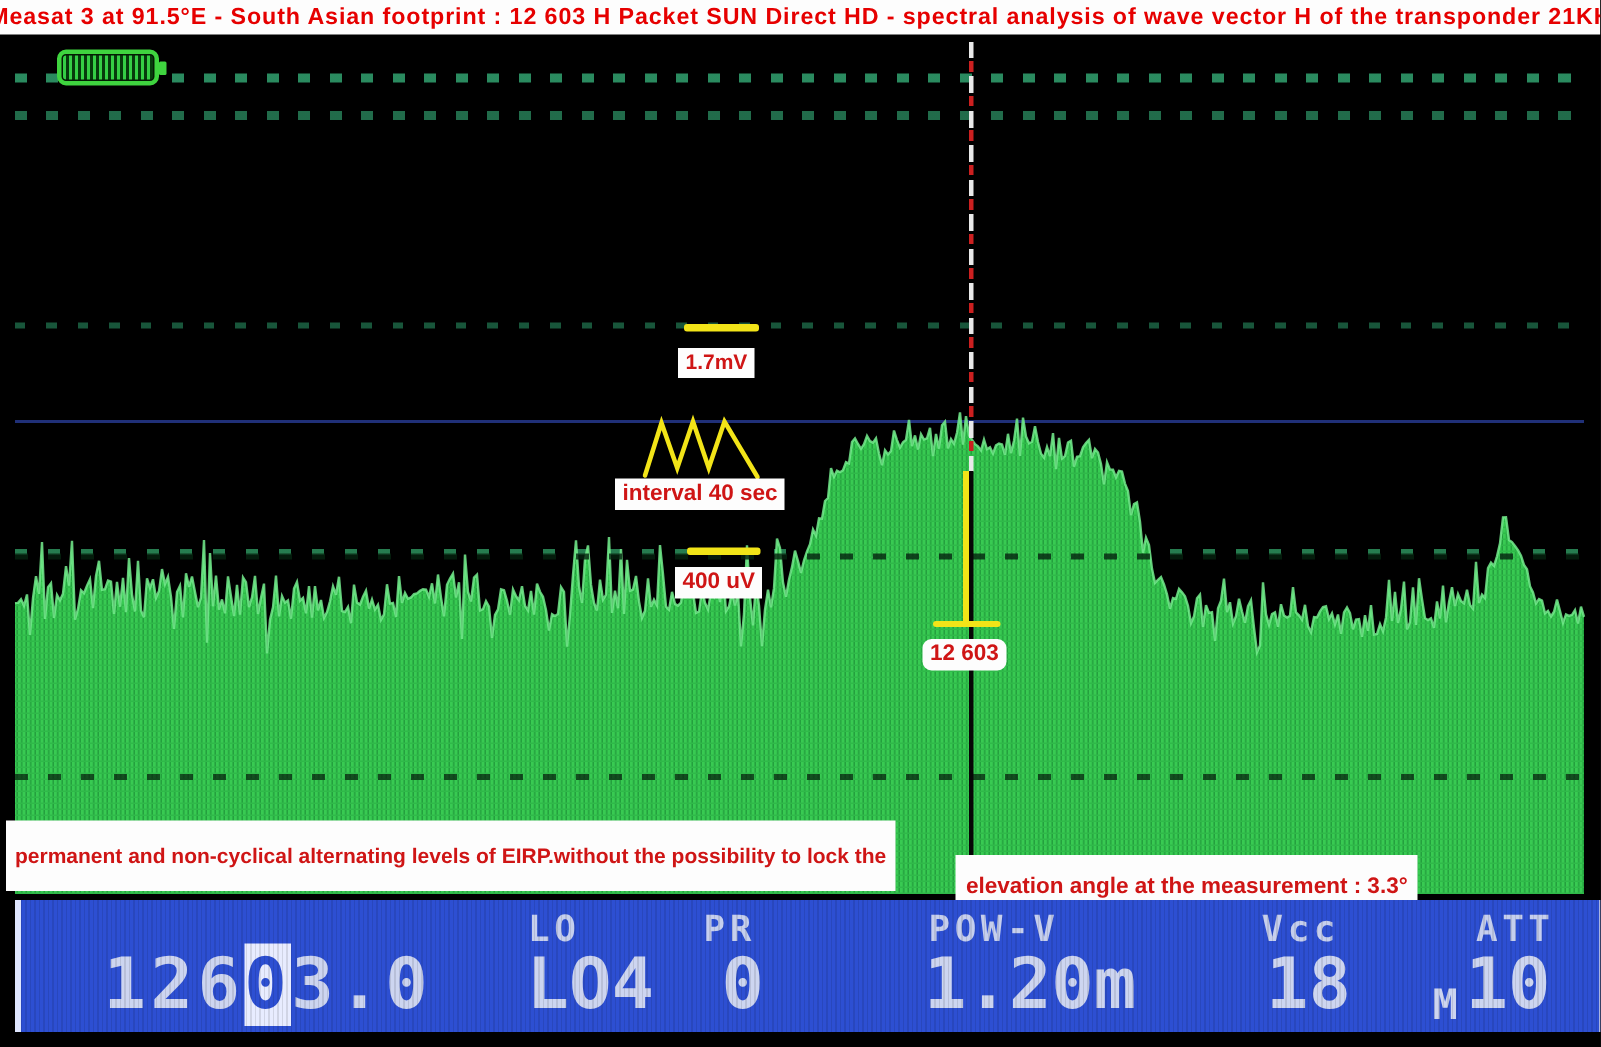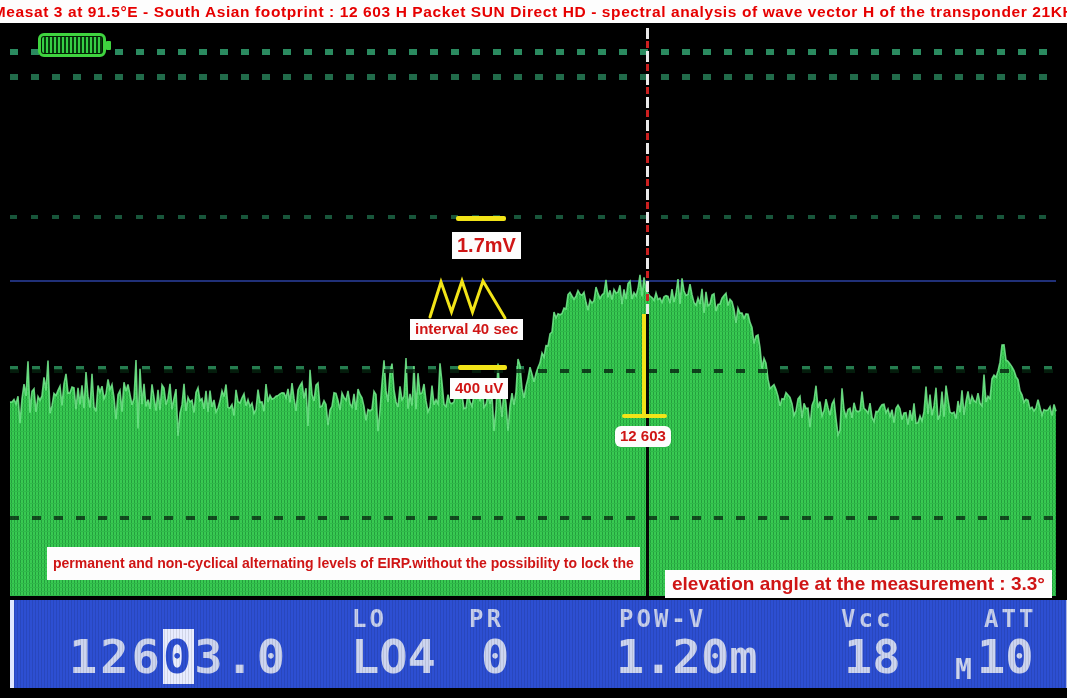--- a/index.html
+++ b/index.html
@@ -35,26 +35,26 @@
   
   .ymark{position:absolute;background:#f2e418;border-radius:2px;z-index:8;}
   .ym-pmax{left:456px;top:216px;width:50px;height:5px;}
   .ym-pmin{left:458px;top:365px;width:49px;height:5px;}
   .ym-vert{left:642px;top:314px;width:4px;height:103px;border-radius:0;}
   .ym-cross{left:622px;top:414px;width:45px;height:4px;}
   .zigzag-svg{position:absolute;left:0;top:0;z-index:8;}
   
   .ann{position:absolute;background:#fdfdfd;color:#cf1515;font-weight:700;z-index:9;
        white-space:nowrap;line-height:1.25;padding:1px 5px;}
-  .ann-pmax{left:452px;top:232px;font-size:20px;}
+  .ann-pmax{left:452px;top:232px;font-size:14px;}
   .ann-interval{left:410px;top:319px;font-size:15px;}
   .ann-pmin{left:450px;top:378px;font-size:15px;}
   .ann-freq{left:615px;top:426px;font-size:15px;border-radius:6px;}
-  .ann-eirp{left:4px;top:547px;font-size:14px;line-height:21px;padding:6px 6px;margin-left:43px;}
-  .ann-elev{left:665px;top:570px;font-size:19px;padding:2px 7px;}
+  .ann-eirp{left:4px;top:547px;font-size:14px;line-height:21px;padding:13px 6px;}
+  .ann-elev{left:637px;top:570px;font-size:15px;padding:12px 7px;}
   
   .status-bar{position:absolute;left:10px;top:600px;width:1052px;height:88px;background:#2d4fd2;
       border-left:4px solid #dfe6ff;border-right:2px solid #aab4e0;z-index:20;
       font-family:"DejaVu Sans Mono",monospace;color:#cdd5f0;font-weight:700;}
   .status-bar::after{content:"";position:absolute;inset:0;
       background:repeating-linear-gradient(90deg,rgba(0,0,0,.10) 0 1px,transparent 1px 3px);pointer-events:none;}
   .sb-h{position:absolute;top:7px;font-size:24px;letter-spacing:3px;line-height:1;color:#c6cfee;white-space:nowrap;}
   .sb-v{position:absolute;top:33px;font-size:47px;letter-spacing:3px;line-height:1;white-space:nowrap;}
   .h-lo{left:338px;} .h-pr{left:455px;} .h-pow{left:605px;} .h-vcc{left:827px;} .h-att{left:970px;}
   .v-freq{left:55px;} .v-lo{left:337px;letter-spacing:0;} .v-pr{left:467px;} .v-pow{left:602px;letter-spacing:0;}

